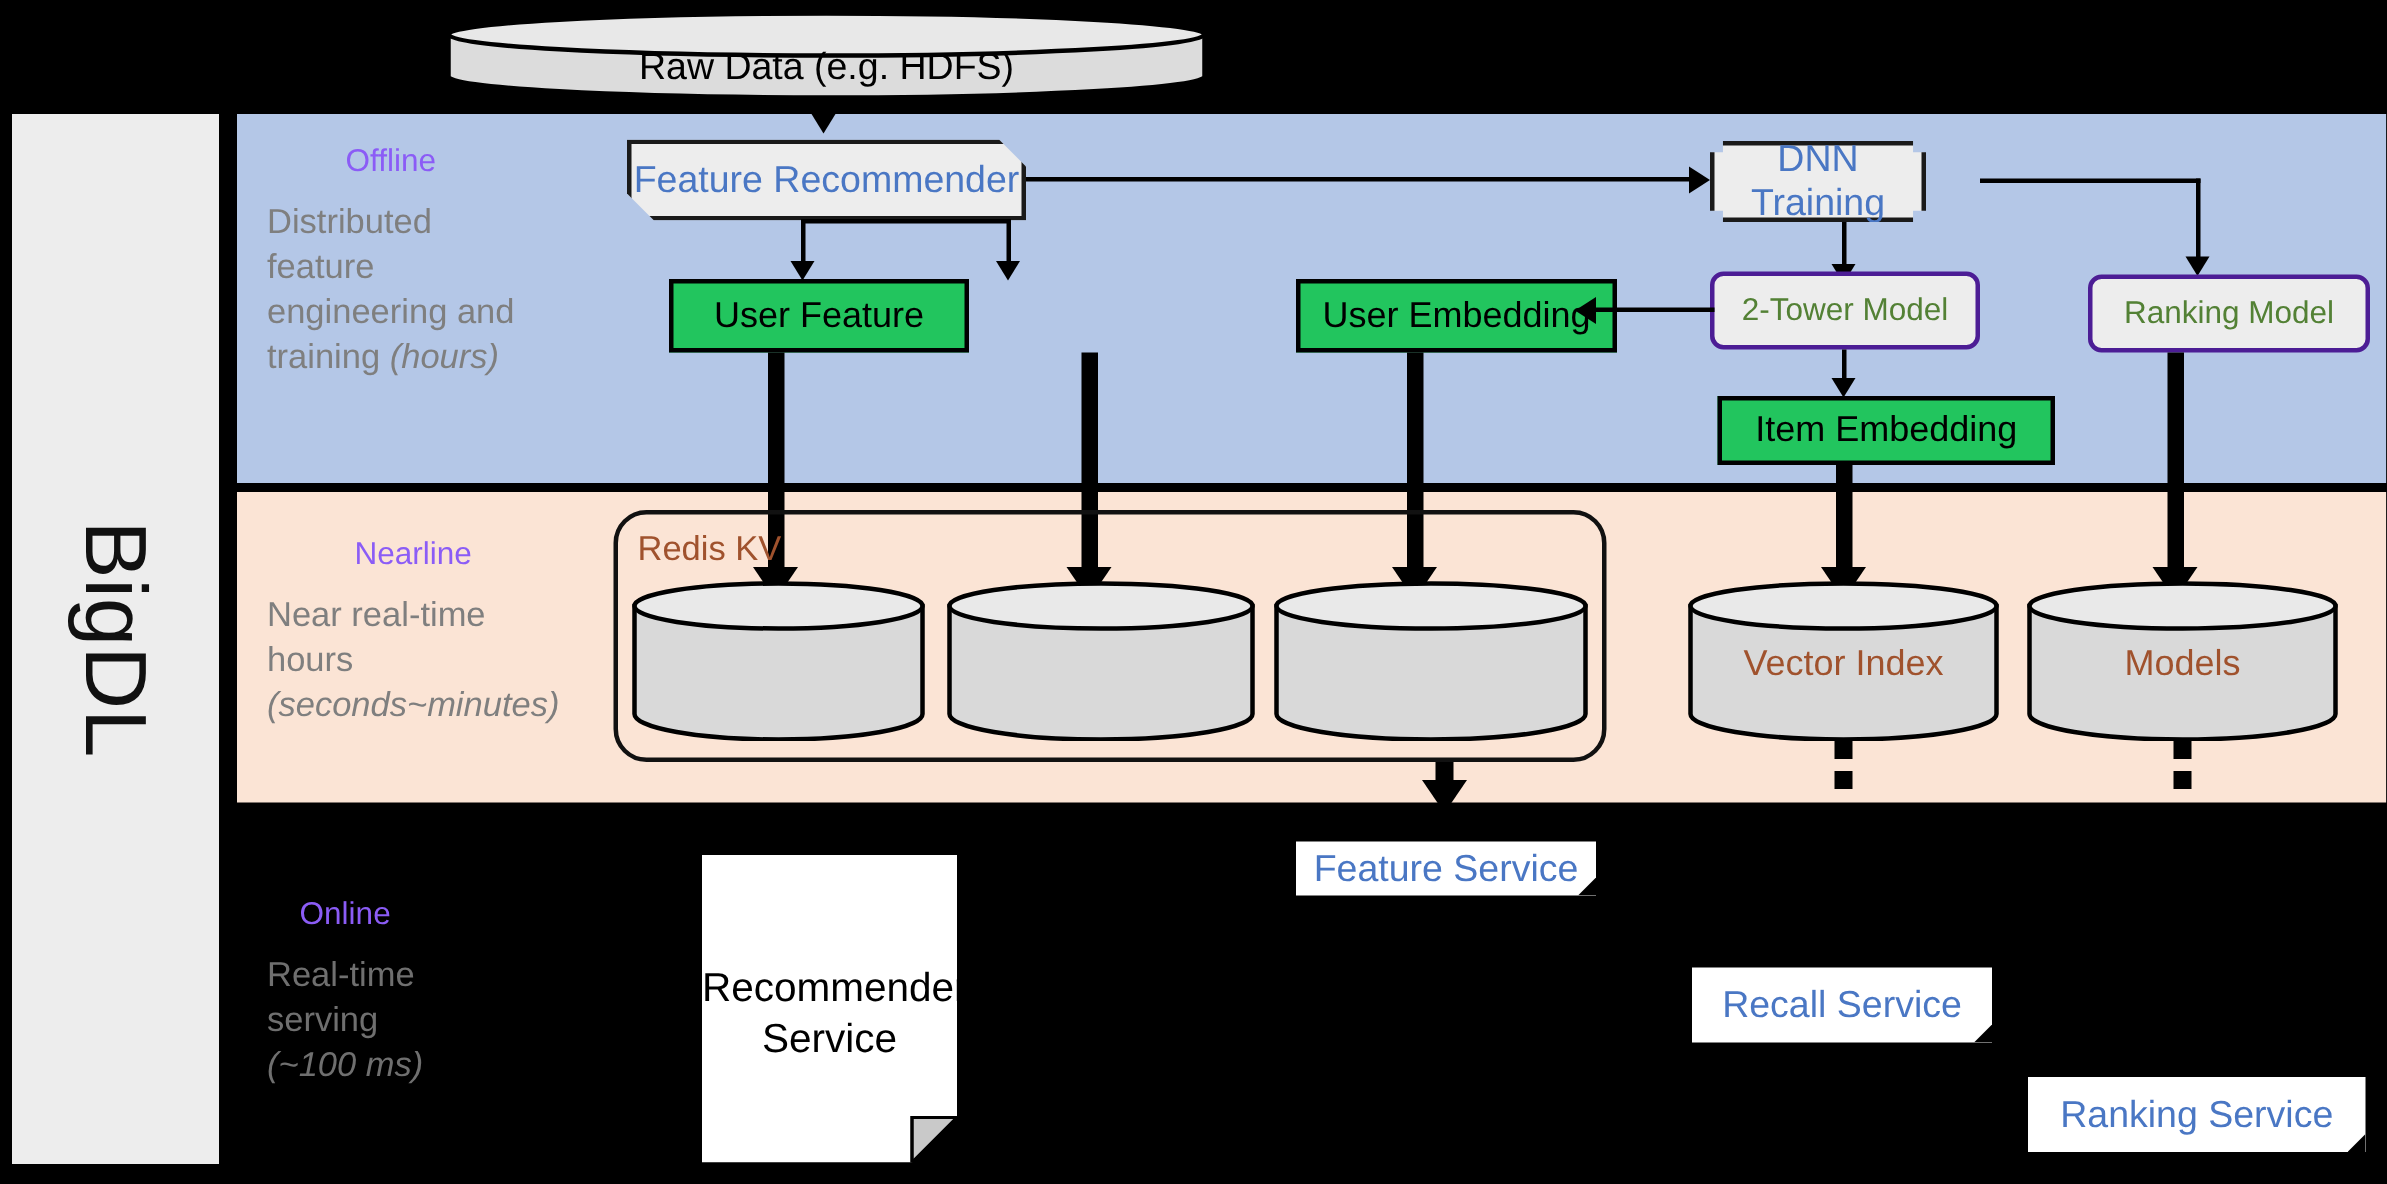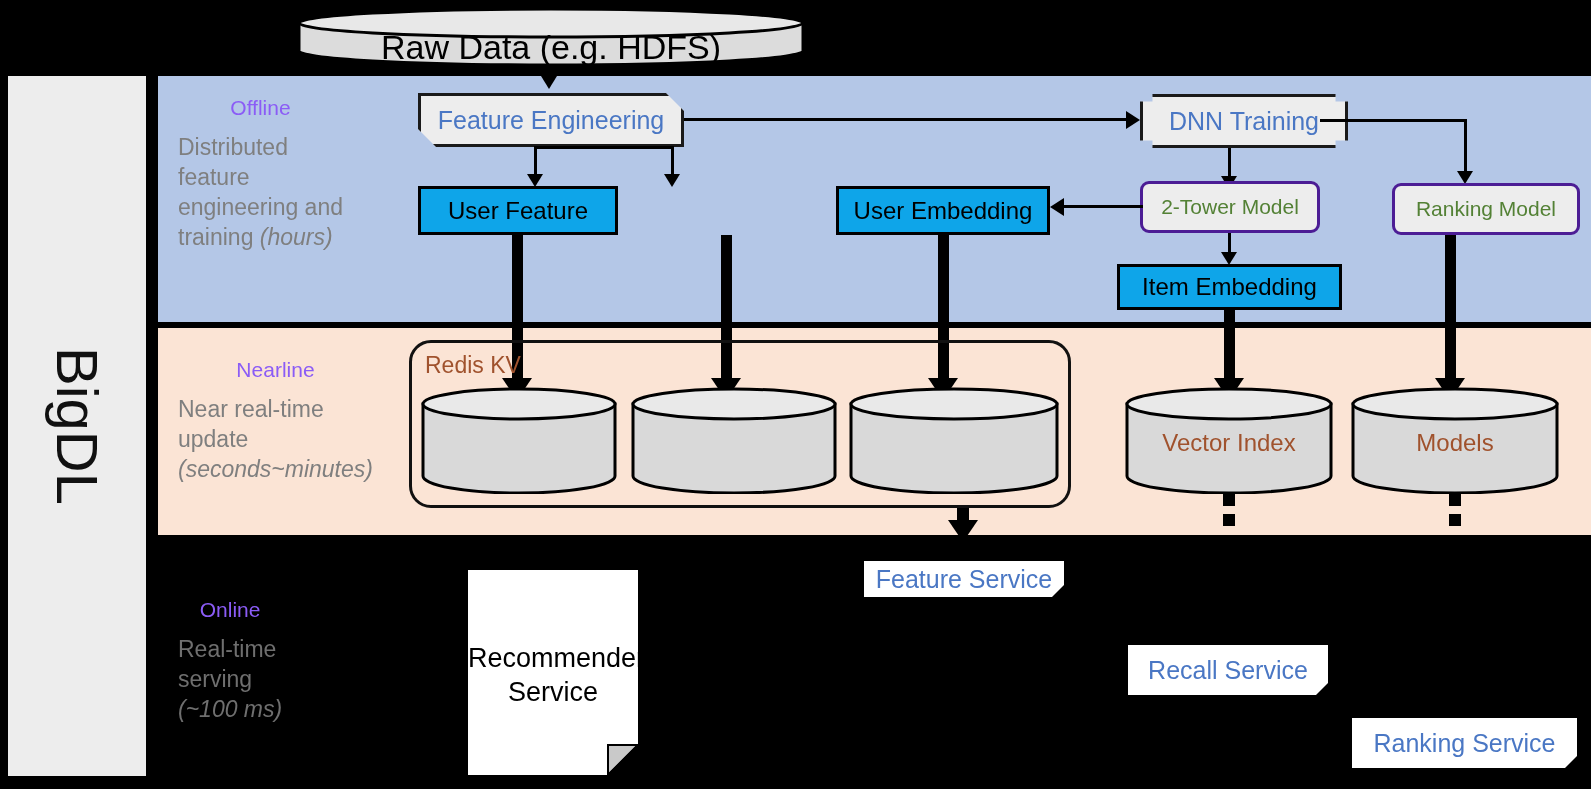--- a/index.html
+++ b/index.html
@@ -68,24 +68,25 @@
 
   
   .box {
     display: flex; align-items: center; justify-content: center;
     text-align: center;
     line-height: 1.15;
   }
 
   
   .gray-box {
-    background: #0ea5e9;
+    background: #22c55e;
     border: 3px solid #000;
     color: #000;
     font-size: 24px;
+    margin-left: 28px;
   }
 
   
   .model-box {
     background: #ededed;
     border: 3px solid #4c1d95;
     border-radius: 9px;
     color: #538135;
     font-size: 21px;
   }
@@ -199,44 +200,44 @@
 
   <div class="abs bigdl-panel">
     <div class="bigdl-text">BigDL</div>
   </div>
 
   <div class="abs cyl" style="left:296px; top:6px; width:510px; height:62px;">
     <svg viewBox="0 0 510 62" preserveAspectRatio="none">
       <path d="M3,17 L3,45 A 252,14 0 0 0 507,45 L507,17 Z" fill="#dcdcdc" stroke="#000" stroke-width="3"></path>
       <ellipse cx="255" cy="17" rx="252" ry="14" fill="#e8e8e8" stroke="#000" stroke-width="3"></ellipse>
     </svg>
-    <div class="cyl-label" style="color:#000; font-size:34px; transform:translateY(-22%);">Raw Data (e.g. HDFS)</div>
+    <div class="cyl-label" style="color:#000; font-size:25px; transform:translateY(-22%);">Raw Data (e.g. HDFS)</div>
   </div>
 
   <div class="abs ln thin-v" style="left:549px; top:68px; width:5px; height:12px;"></div>
   <div class="abs arrow-down-thin" style="left:541px; top:76px;"></div>
 
   <div class="abs" style="left:178px; top:96px;">
     <div class="band-title">Offline</div>
     <div class="band-sub" style="margin-top:14px;">
       <div>Distributed</div>
       <div>feature</div>
       <div>engineering and</div>
       <div><span>training </span><i>(hours)</i></div>
     </div>
   </div>
 
   <div class="abs box fe-box" style="left:418px; top:93px; width:266px; height:54px;">
-    <span>Feature Engineering</span>
+    <span>Feature Recommender</span>
   </div>
 
   <div class="abs ln thin-h" style="left:684px; top:118px; width:444px; height:3px;"></div>
   <div class="abs arrow-right-thin" style="left:1126px; top:111px;"></div>
 
-  <div class="abs box plaque-box" style="left:1140px; top:94px; width:208px; height:54px;">
+  <div class="abs box plaque-box" style="left:1140px; top:94px; width:144px; height:54px;">
     <span>DNN Training</span>
   </div>
 
   <div class="abs ln thin-h" style="left:1320px; top:119px; width:147px; height:3px;"></div>
   <div class="abs ln thin-v" style="left:1464px; top:119px; width:3px; height:54px;"></div>
   <div class="abs arrow-down-thin" style="left:1457px; top:171px;"></div>
 
   <div class="abs ln thin-v" style="left:1228px; top:148px; width:3px; height:31px;"></div>
   <div class="abs arrow-down-thin" style="left:1221px; top:176px;"></div>
 
@@ -282,21 +283,21 @@
   <div class="abs ln thick-v" style="left:1224px; top:310px; width:11px; height:75px;"></div>
   <div class="abs arrow-down-thick" style="left:1214px; top:378px;"></div>
 
   <div class="abs ln thick-v" style="left:1445px; top:235px; width:11px; height:150px;"></div>
   <div class="abs arrow-down-thick" style="left:1435px; top:378px;"></div>
 
   <div class="abs nearline" style="left:178px; top:358px;">
     <div class="band-title">Nearline</div>
     <div class="band-sub" style="margin-top:14px;">
       <div>Near real-time</div>
-      <div>update</div>
+      <div>hours</div>
       <div><i>(seconds~minutes)</i></div>
     </div>
   </div>
 
   <div class="abs redis-box" style="left:409px; top:340px; width:662px; height:168px;"></div>
   <div class="abs redis-label" style="left:425px; top:352px;">Redis KV</div>
 
   <div class="abs cyl" style="left:420px; top:386px; width:198px; height:108px;">
     <svg viewBox="0 0 198 108" preserveAspectRatio="none">
       <path d="M3,18 L3,90 A 96,17 0 0 0 195,90 L195,18 Z" fill="#d9d9d9" stroke="#000" stroke-width="3"></path>

